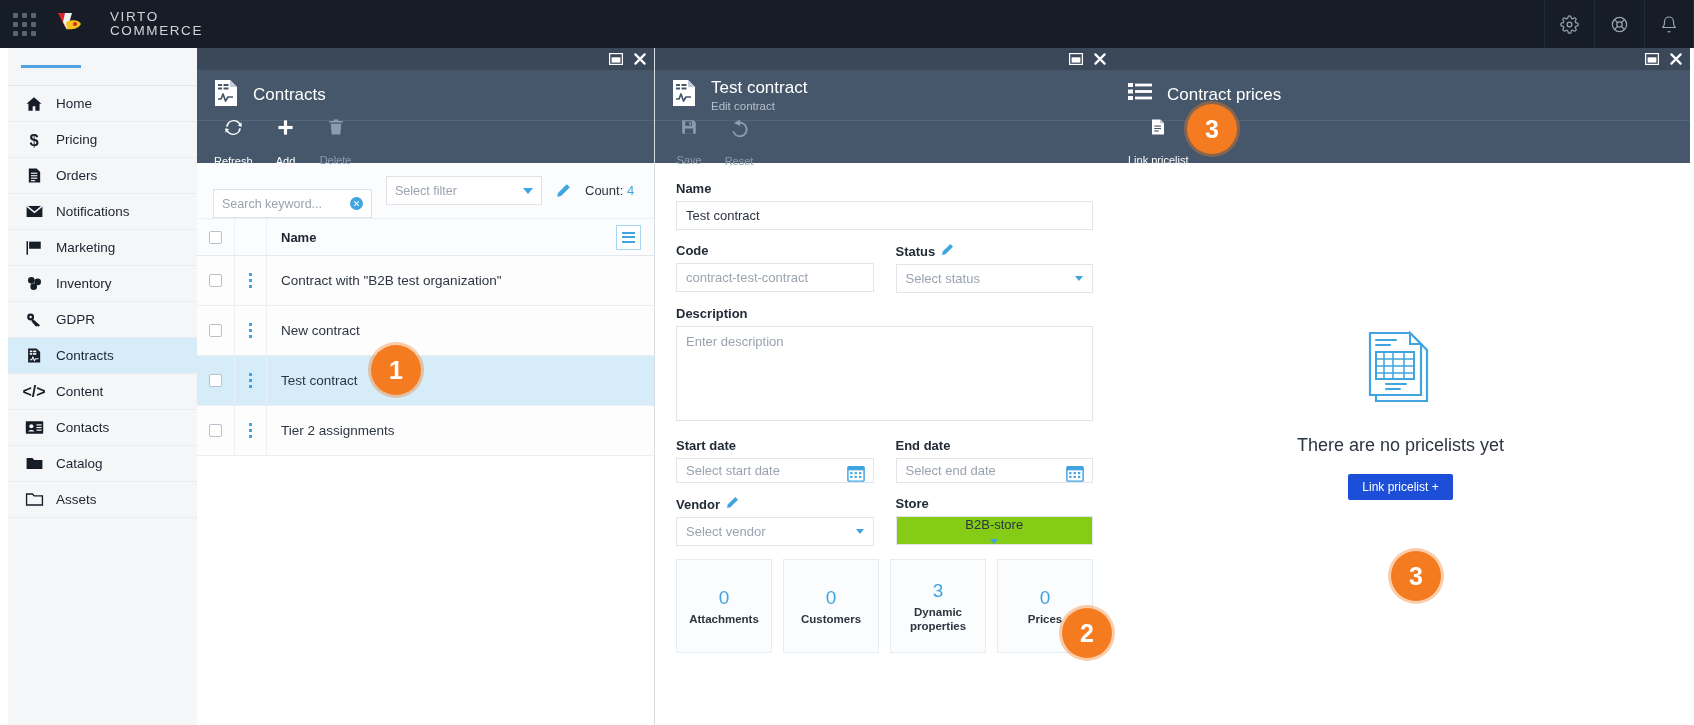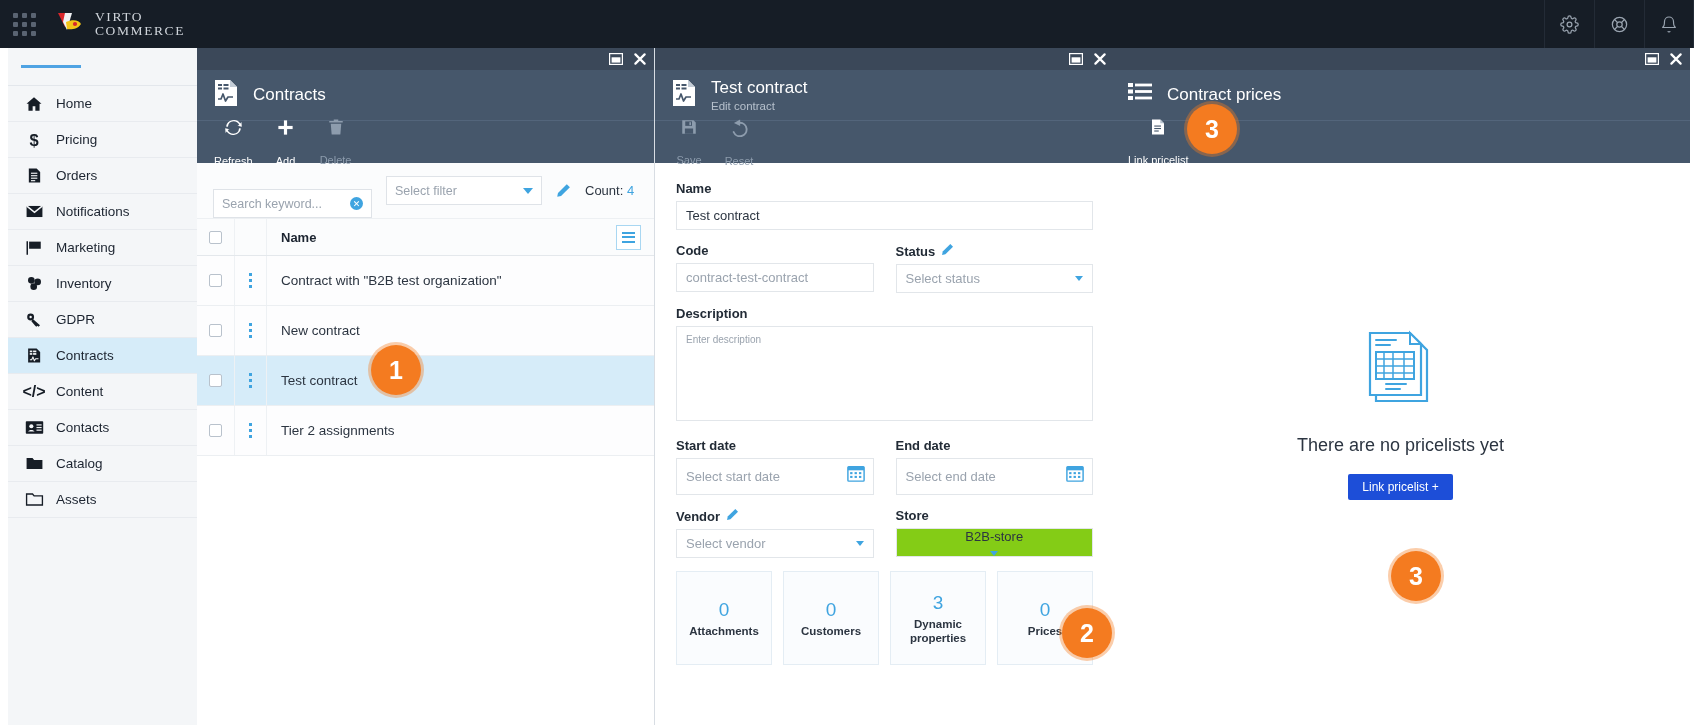--- a/index.html
+++ b/index.html
@@ -17,21 +17,21 @@
     position: absolute; top: 0; left: 0; width: 1694px; height: 48px;
     background: #161d26; display: flex; align-items: stretch;
   }
   .topbar-left { display: flex; align-items: center; width: 213px; height: 48px; }
   .grid-dots {
     width: 48px; height: 48px; display: flex; align-items: center; justify-content: center;
     cursor: pointer;
   }
   .grid-dots .dots { display: grid; grid-template-columns: repeat(3, 5px); gap: 4px; }
   .grid-dots .dots i { width: 5px; height: 5px; background: #5a6472; border-radius: 1px; display: block; }
-  .brand { display: flex; align-items: flex-start; gap: 9px; margin-left: 8px; font-family: Liberation Serif, serif; }
+  .brand { display: flex; align-items: flex-start; gap: 24px; margin-left: 8px; }
   .brand-mark { width: 30px; height: 28px; position: relative; }
   .brand-text { color: #cfd4da; font-size: 13.5px; line-height: 14px; letter-spacing: 1.6px; font-weight: 400; }
   .brand-text span { display: block; }
 
   .topbar-spacer { flex: 1; }
   .topbar-icons { display: flex; align-items: stretch; }
   .tb-icon {
     width: 50px; height: 48px; display: flex; align-items: center; justify-content: center;
     border-left: 1px solid #232b36; cursor: pointer; color: #99a2ad;
   }
@@ -137,33 +137,33 @@
     width: 100%; height: 29px; border: 1px solid #e2e6ea; background: #fff;
     font-size: 13px; color: #2c3541; padding: 0 9px; outline: none;
     font-family: "Liberation Sans", sans-serif;
   }
   .f-input::placeholder { color: #9aa3ae; }
   .f-row { display: flex; gap: 22px; }
   .f-col { flex: 1; min-width: 0; }
   .f-group { margin-bottom: 13px; }
   .f-textarea {
     width: 100%; height: 95px; border: 1px solid #e2e6ea; background: #fff;
-    font-size: 10px; color: #2c3541; padding: 7px 9px; outline: none; resize: none;
+    font-size: 13px; color: #2c3541; padding: 7px 9px; outline: none; resize: none;
     font-family: "Liberation Sans", sans-serif;
   }
   .f-textarea::placeholder { color: #9aa3ae; }
   .f-select {
     width: 100%; height: 29px; border: 1px solid #e2e6ea; background: #fff;
     display: flex; align-items: center; justify-content: space-between; padding: 0 9px;
     font-size: 13px; color: #9aa3ae; cursor: pointer;
   }
   .f-select.filled { color: #2c3541; background: #84cc16; flex-direction: column; }
   .caret-sm { width: 0; height: 0; border-left: 4px solid transparent; border-right: 4px solid transparent; border-top: 5px solid #3fa4e0; }
   .f-date {
-    position: relative; width: 100%; height: 37px; border: 1px solid #e2e6ea; background: #fff;
+    position: relative; width: 100%; height: 25px; border: 1px solid #e2e6ea; background: #fff;
     display: flex; align-items: center; padding: 0 9px; font-size: 13px; color: #9aa3ae; cursor: pointer;
   }
   .f-date .cal { position: absolute; right: 8px; top: 5px; }
   .widgets { display: flex; gap: 11px; margin-top: 10px; }
   .widget {
     flex: 1; height: 94px; border: 1px solid #e4edf4; background: #fafcfe;
     display: flex; flex-direction: column; align-items: center; justify-content: center; gap: 3px; cursor: pointer;
   }
   .widget .w-num { font-size: 19px; color: #3fa4e0; line-height: 22px; }
   .widget .w-lbl { font-size: 11.5px; font-weight: bold; color: #2c3541; text-align: center; line-height: 14px; }

